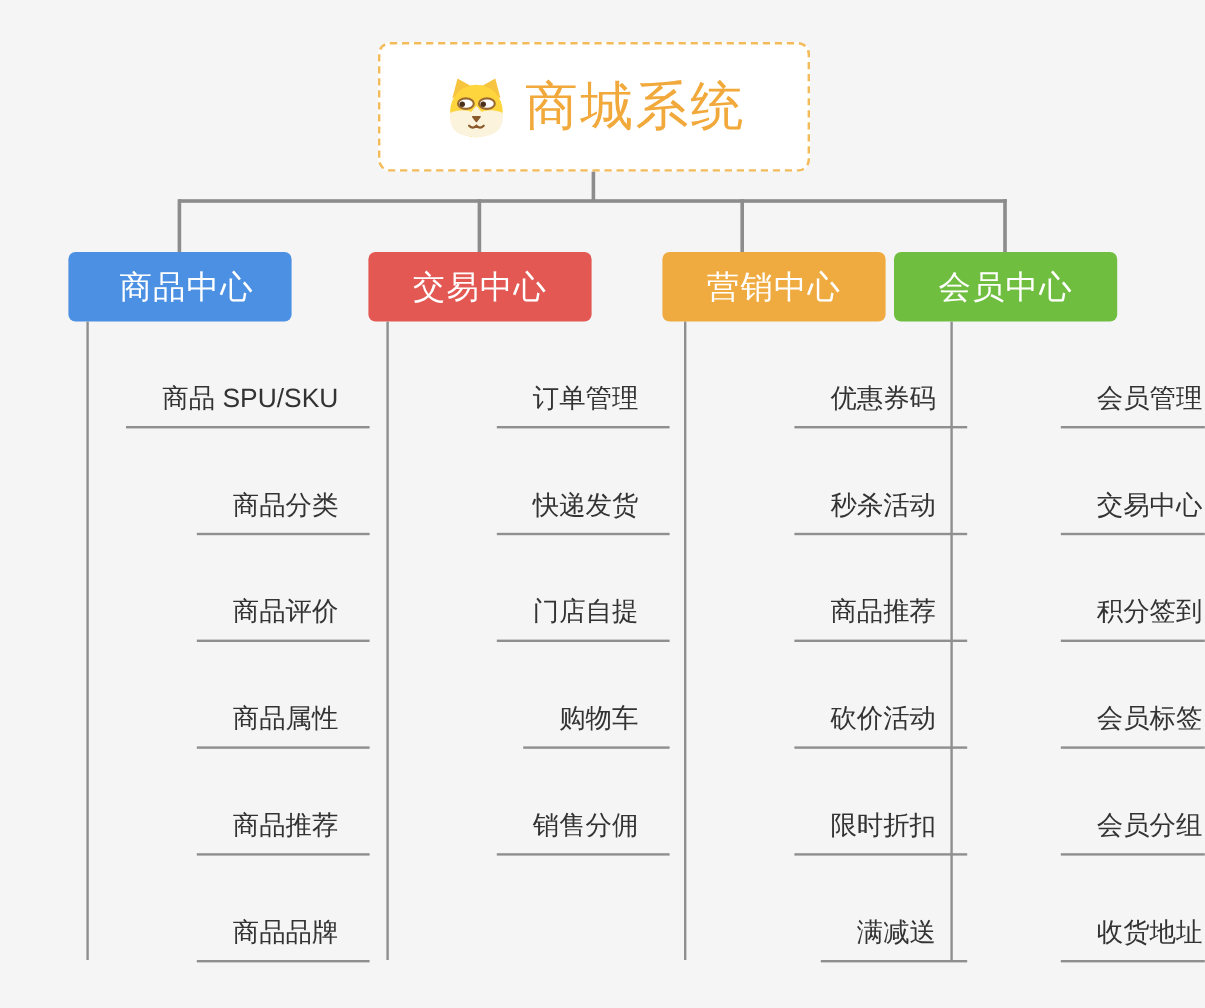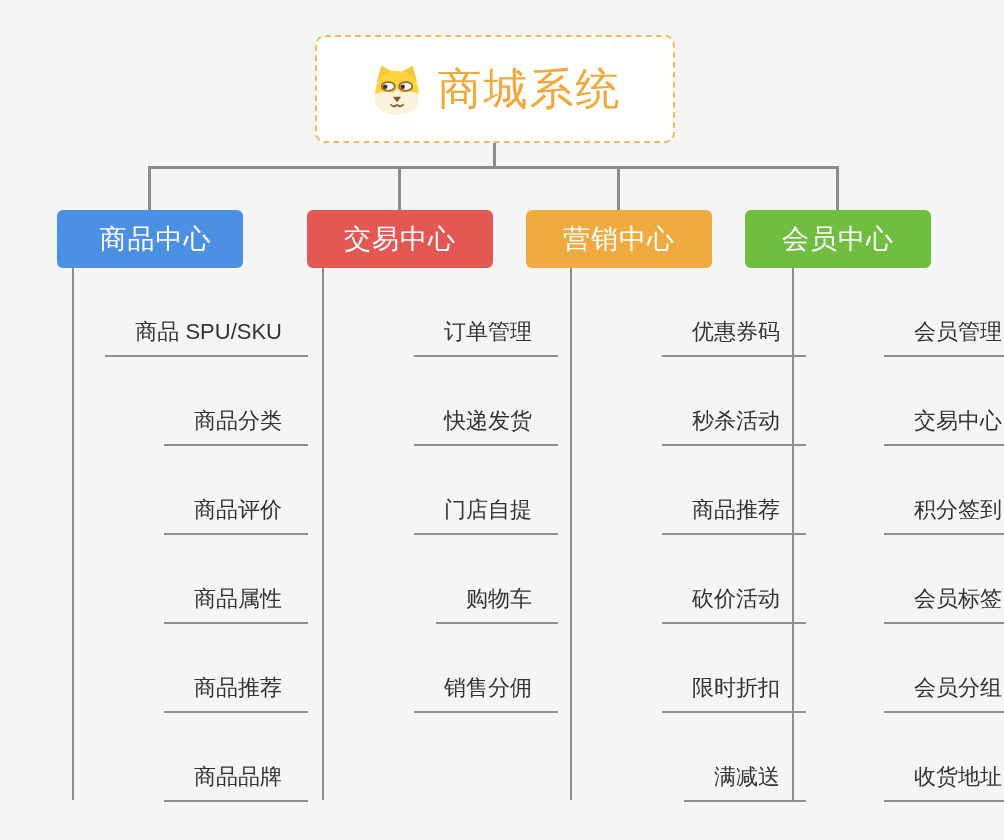--- a/index.html
+++ b/index.html
@@ -38,21 +38,21 @@
   .conn-rail{left:149px;top:166px;width:690px;height:3px;}
   .conn-drop{width:3px;top:166px;height:44px;}
   .drop0{left:148px;} .drop1{left:398px;} .drop2{left:617px;} .drop3{left:836px;}
 
   
   .hdr{
     position:absolute;top:210px;width:186px;height:58px;border-radius:6px;
     color:#ffffff;font-size:27px;letter-spacing:1px;
     display:flex;align-items:center;justify-content:center;cursor:default;
   }
-  .hb0{left:57px;padding-left:11px;} .hb1{left:307px;} .hb2{left:526px;font-family:Liberation Mono, monospace;} .hb3{left:745px;font-family:Liberation Serif, serif;}
+  .hb0{left:57px;padding-left:11px;} .hb1{left:307px;} .hb2{left:552px;font-family:Liberation Mono, monospace;} .hb3{left:745px;font-family:Liberation Serif, serif;}
 
   
   .branch{
     position:absolute;top:268px;width:236px;
     display:flex;flex-direction:column;align-items:flex-end;
   }
   .bc0{left:72px;} .bc1{left:322px;} .bc2{left:570px;} .bc3{left:792px;padding-left:40px;}
   .spine{
     position:absolute;left:0;top:0;width:2px;height:532px;
     background:var(--underline);

